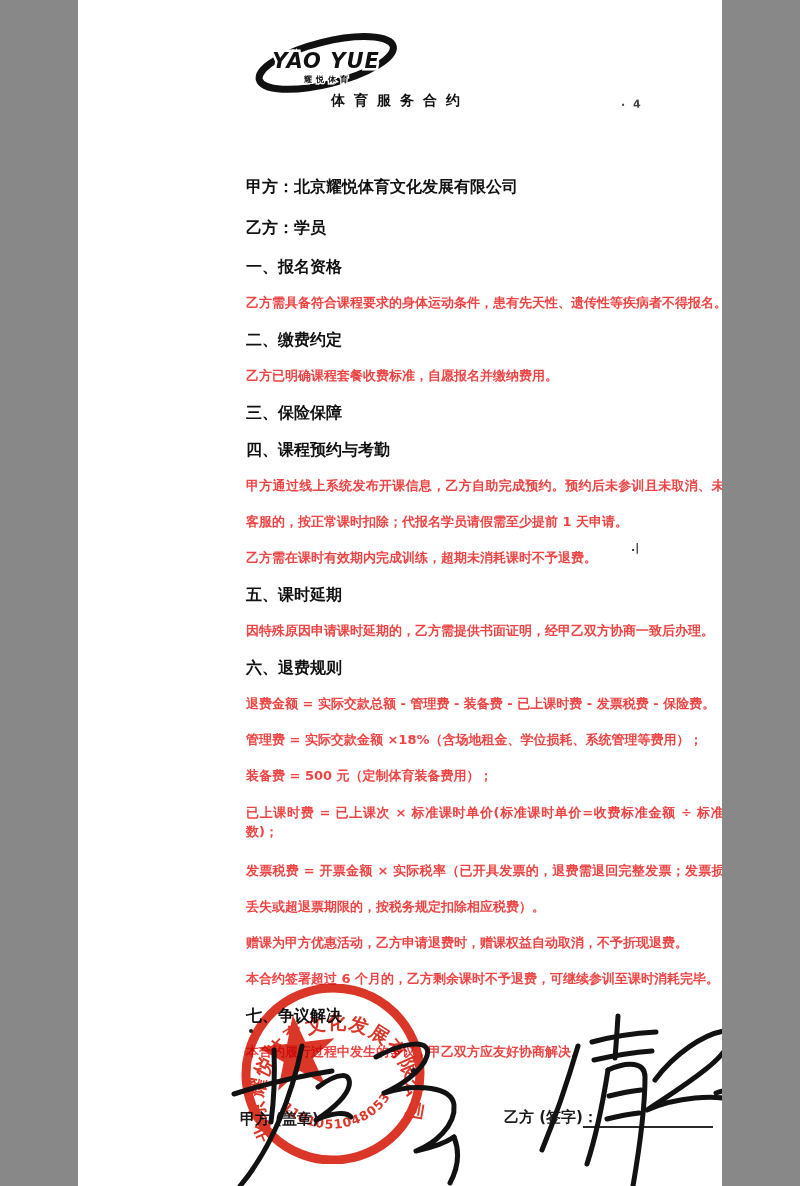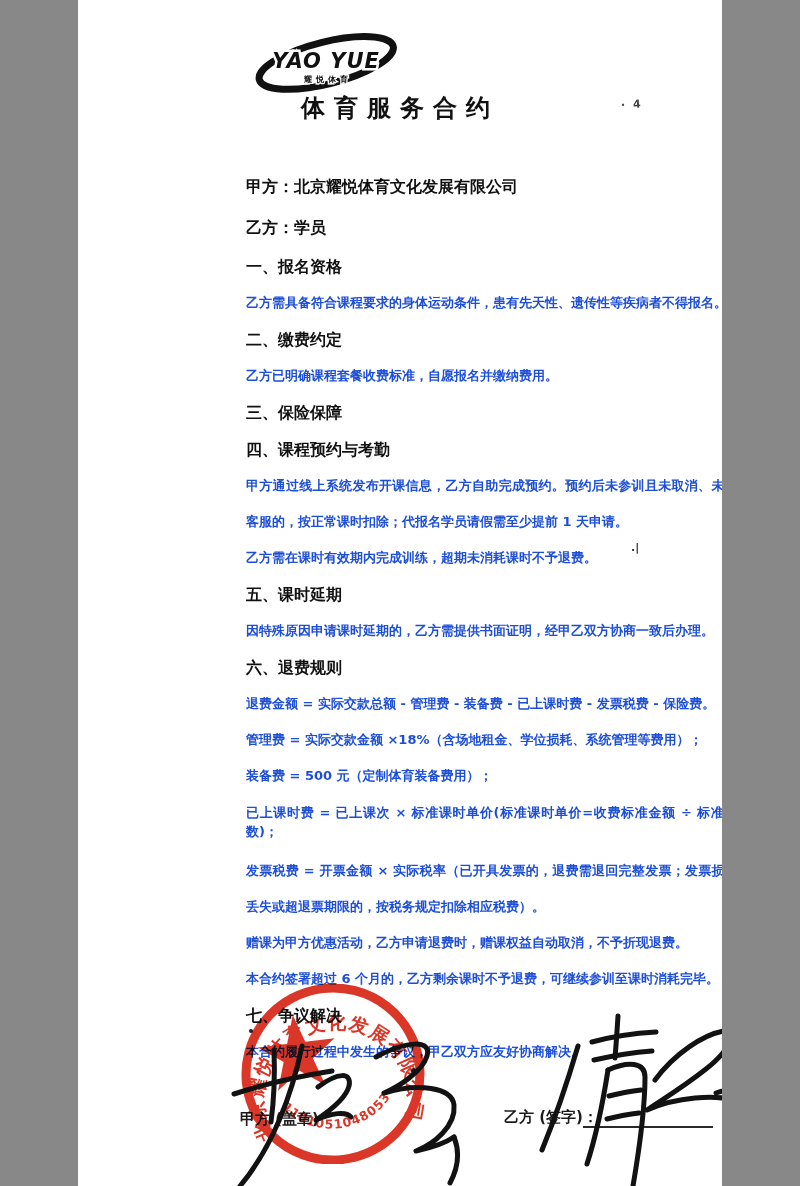--- a/index.html
+++ b/index.html
@@ -7,31 +7,31 @@
   body { font-family:"DejaVu Sans", sans-serif; }
   .page {
     position:relative; width:644px; height:1186px; margin:0 auto;
     background:#ffffff; color:#1b1b1b; overflow:hidden;
     font-weight:bold;
   }
   
   .logo { position:absolute; left:172px; top:30px; width:152px; height:68px; }
   .doc-title {
     position:absolute; left:0; top:92px; width:100%;
-    text-align:center; font-size:24px; letter-spacing:9px; color:#111;
+    text-align:center; font-size:14px; letter-spacing:9px; color:#111;
   }
   .title-side-mark {
     position:absolute; left:543px; top:98px; font-size:11px; color:#444;
     letter-spacing:2px; transform:rotate(-4deg);
   }
   
   .content { position:absolute; left:168px; top:166px; width:505px; }
   .party { font-size:16px; line-height:41px; color:#111; }
   .section h3 { font-size:16px; line-height:36px; color:#111; margin-top:1px; }
-  .section p  { font-size:13px; line-height:36px; color:#1d4ed8; text-align:justify; }
+  .section p  { font-size:13px; line-height:36px; color:#ef4444; text-align:justify; }
   .sec-6 p:nth-of-type(4) { line-height:19px; padding-top:9px; margin-bottom:12px; }
   
   .mid-mark { position:absolute; left:553px; top:541px; font-size:11px; color:#333; }
   .dot { position:absolute; background:#222; border-radius:50%; }
   .dot-a { left:333px; top:1068px; width:5px; height:5px; }
   .dot-b { left:171px; top:1029px; width:4px; height:4px; }
   
   .sign-label-a { position:absolute; left:162px; top:1110px; font-size:15px; }
   .sign-label-b { position:absolute; left:426px; top:1108px; font-size:15px; }
   .sign-line { position:absolute; left:505px; top:1126px; width:130px; height:2px; background:#2a2a2a; }

